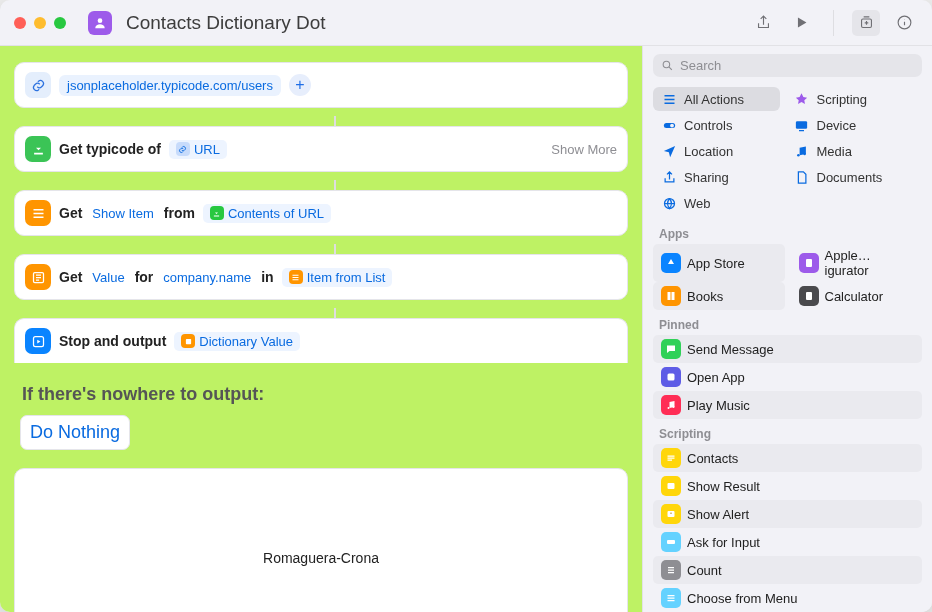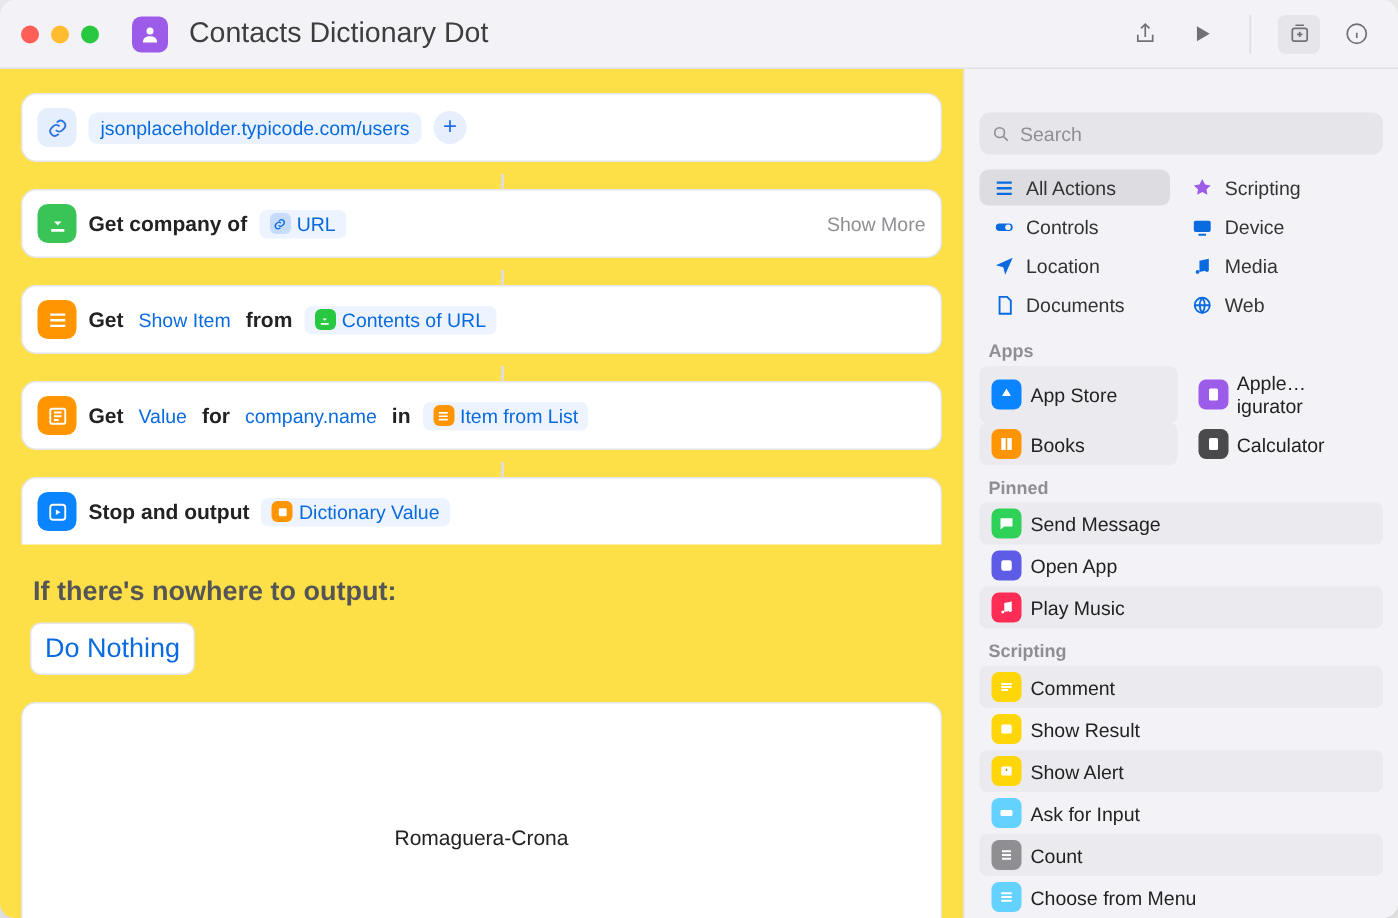--- a/index.html
+++ b/index.html
@@ -13,21 +13,21 @@
 .app-icon svg{width:14px;height:14px;fill:#fff;}
 .title { font-size:19px; color:#3d3d3d; font-weight:500; margin-left:4px; }
 .tb-spacer{flex:1;}
 .tb-btn { width:28px; height:26px; display:flex; align-items:center; justify-content:center; color:#6b6b70; border-radius:5px; }
 .tb-btn svg{width:17px;height:17px;stroke:#707075;fill:none;stroke-width:1.6;}
 .tb-btn.play svg{fill:#707075;stroke:none;}
 .tb-btn.lib{ background:#e5e5ea; }
 .tb-sep { width:1px; height:26px; background:#dedee2; margin:0 8px; }
 
 .body { flex:1; display:flex; min-height:0; }
-.main { flex:1; padding:16px 14px; overflow:auto; background:#fde047; }
+.main { flex:1; padding:16px 14px; overflow:auto; background:#bef264; }
 .sidebar { width:290px; background:#f2f2f7; border-left:1px solid #e2e2e6; display:flex; flex-direction:column; min-height:0;justify-content:flex-end; }
 
 .step { background:#fff; border:1px solid #e5e5ea; border-radius:10px; margin-bottom:8px; }
 .step-row { display:flex; align-items:center; gap:8px; padding:9px 10px; font-size:14px; color:#222; }
 .step-icon { width:26px; height:26px; border-radius:7px; display:flex; align-items:center; justify-content:center; flex-shrink:0; }
 .step-icon svg{width:15px;height:15px;fill:#fff;}
 .ic-link{background:#e4eefc;} .ic-link svg{stroke:#2c72e0;fill:none;stroke-width:2;}
 .ic-get{background:#3bc456;}
 .ic-list{background:#ff9500;}
 .ic-dict{background:#ff9500;}
@@ -128,21 +128,21 @@
       </div>
       <div class="vline"></div>
 
       <div class="step">
         <div class="step-row">
           <div class="step-icon ic-get">
               <svg viewBox="0 0 24 24">
                 <path d="M12 3v10m-4-4 4 4 4-4M5 17h14v3H5z"></path>
               </svg>
             </div>
-          <span style="font-weight:600;">Get company of</span>
+          <span style="font-weight:600;">Get typicode of</span>
           <span class="chip">
               <span class="cdot" style="background:#c7dbfb;">
                 <svg viewBox="0 0 24 24">
                   <path d="M10 14a5 5 0 0 0 7 0l2-2a5 5 0 0 0-7-7l-1 1M14 10a5 5 0 0 0-7 0l-2 2a5 5 0 0 0 7 7l1-1" stroke="#0a6be0" fill="none" stroke-width="2.4"></path>
                 </svg>
               </span>
               <span>URL</span>
             </span>
           <span class="showmore">Show More</span>
         </div>
@@ -282,20 +282,28 @@
                 <path d="M9 18V6l10-2v12"></path>
                 <circle cx="7" cy="18" r="2"></circle>
                 <circle cx="17" cy="16" r="2"></circle>
               </svg>
             </span>
             <span>Media</span>
           </div>
         <div class="cat-item">
             <span class="ci-ico">
               <svg viewBox="0 0 24 24">
+                <path d="M12 3v12M8 7l4-4 4 4M5 13v6h14v-6" fill="none" stroke="#0a6be0" stroke-width="2"></path>
+              </svg>
+            </span>
+            <span>Sharing</span>
+          </div>
+        <div class="cat-item">
+            <span class="ci-ico">
+              <svg viewBox="0 0 24 24">
                 <path d="M7 3h8l4 4v14H7z" fill="none" stroke="#0a6be0" stroke-width="2"></path>
               </svg>
             </span>
             <span>Documents</span>
           </div>
         <div class="cat-item">
             <span class="ci-ico">
               <svg viewBox="0 0 24 24">
                 <circle cx="12" cy="12" r="8" fill="none" stroke="#0a6be0" stroke-width="2"></circle>
                 <path d="M12 4a13 13 0 0 1 0 16 13 13 0 0 1 0-16M4 12h16" fill="none" stroke="#0a6be0" stroke-width="2"></path>
@@ -372,21 +380,21 @@
       </div>
 
       <div class="sect-label">Scripting</div>
       <div class="action-list">
         <div class="action-item">
             <span class="ai-ico ai-comment">
               <svg viewBox="0 0 24 24">
                 <path d="M5 8h14M5 12h14M5 16h9" stroke="#fff" stroke-width="2.5"></path>
               </svg>
             </span>
-            <span>Comment</span>
+            <span>Contacts</span>
           </div>
         <div class="action-item">
             <span class="ai-ico ai-result">
               <svg viewBox="0 0 24 24">
                 <rect x="5" y="6" width="14" height="12" rx="2"></rect>
               </svg>
             </span>
             <span>Show Result</span>
           </div>
         <div class="action-item">

